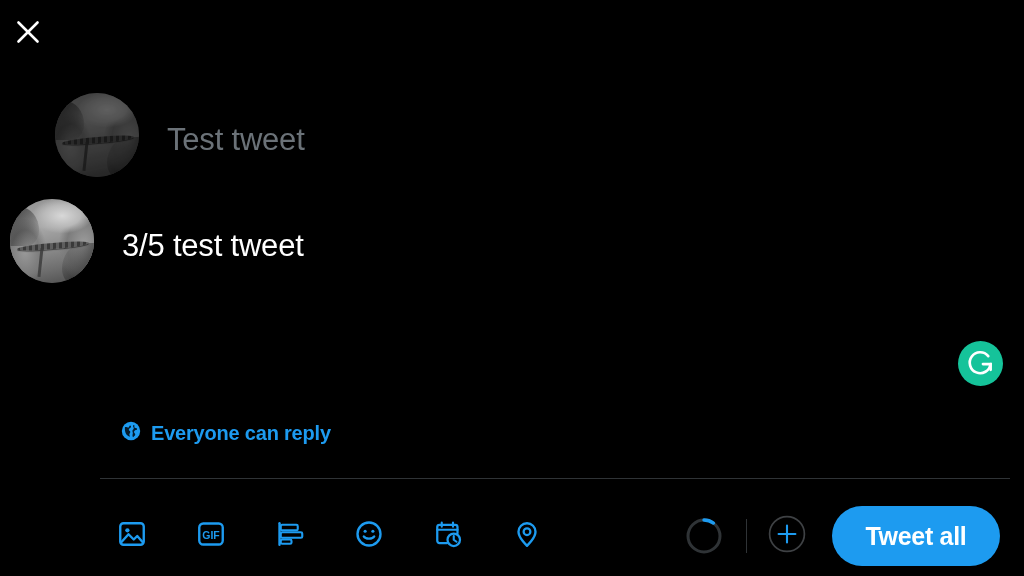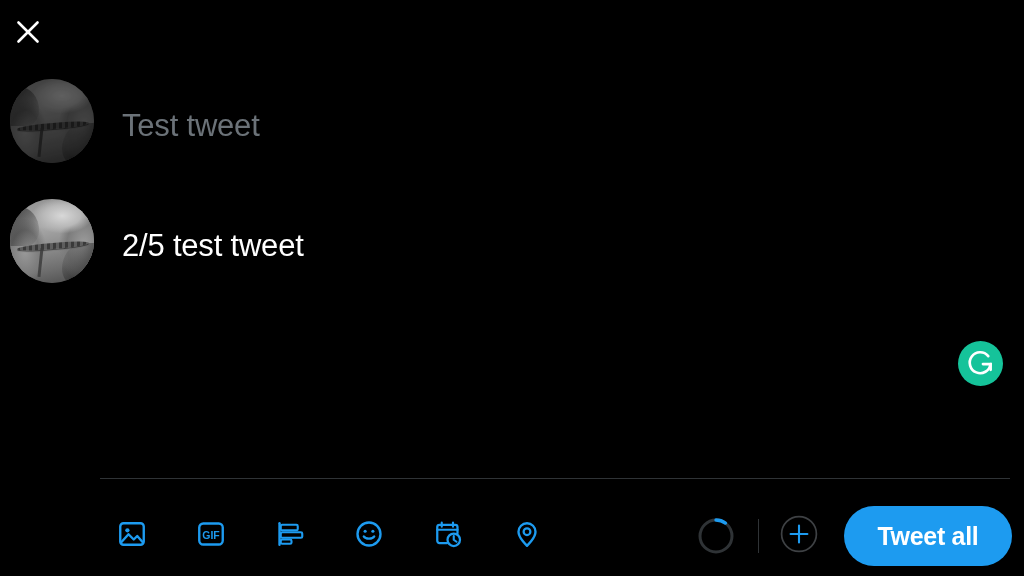--- a/index.html
+++ b/index.html
@@ -17,21 +17,21 @@
   #close-btn{
     position:absolute;left:10px;top:14px;width:36px;height:36px;
     display:flex;align-items:center;justify-content:center;cursor:pointer;
   }
   #close-btn svg{display:block;}
 
   
   .compose-row{
     position:absolute;left:0;display:flex;align-items:flex-start;
   }
-  #row-1{top:79px;}
+  #row-1{top:93px;margin-left:45px;}
   #row-2{top:199px;}
 
   .avatar{
     width:84px;height:84px;border-radius:50%;
     margin-left:10px;flex:0 0 auto;
     overflow:hidden;position:relative;
     background:#2b2b2b;
   }
   .avatar .pic{
     position:absolute;inset:0;
@@ -110,21 +110,21 @@
     position:absolute;left:113px;top:0;height:72px;
     display:flex;align-items:center;gap:41px;
   }
   .tool-btn{
     width:38px;height:38px;border-radius:50%;
     display:flex;align-items:center;justify-content:center;
     cursor:pointer;flex:0 0 auto;
   }
 
   #compose-right{
-    position:absolute;right:12px;top:0;height:72px;
+    position:absolute;right:24px;top:0;height:72px;
     display:flex;align-items:center;gap:0;
   }
   #char-counter{
     width:40px;height:40px;position:relative;flex:0 0 auto;margin-right:22px;
   }
   #counter-sep{
     width:1px;height:34px;background:#2f3336;flex:0 0 auto;margin-right:21px;
   }
   #add-tweet-btn{
     width:38px;height:38px;flex:0 0 auto;margin-right:26px;cursor:pointer;
@@ -166,31 +166,49 @@
   </div>
 
   <div class="compose-row" id="row-2">
     <div class="avatar" id="avatar-2">
       <div class="pic"></div>
         <div class="shadowL"></div>
         <div class="shadowR"></div>
       <div class="choker"></div>
         <div class="strap"></div>
     </div>
-    <div class="tweet-text" id="tweet-text-2">2/5 test tweet</div>
+    <div class="tweet-text" id="tweet-text-2">3/5 test tweet</div>
   </div>
 
   <div id="grammarly-badge">
     <svg width="45" height="45" viewBox="0 0 44 44" aria-hidden="true">
       <circle cx="22" cy="22" r="22" fill="#15c39a"></circle>
       <path d="M29.6 14.8 A10.2 10.2 0 1 0 31.8 22.6 L24.4 22.6" stroke="#ffffff" stroke-width="2.6" fill="none" stroke-linecap="round"></path>
       <path d="M31.9 22.6 L31.9 28.2" stroke="#ffffff" stroke-width="2.6" fill="none" stroke-linecap="round"></path>
     </svg>
   </div>
 
+  <div id="reply-setting">
+    <span>
+      <svg width="22" height="22" viewBox="0 0 24 24" aria-hidden="true">
+        <circle cx="12" cy="12" r="10" fill="#1d9bf0"></circle>
+        <path d="M5.4 7.6 C7.2 7.2 8.4 8.6 9.4 8.2 C10.2 7.9 9.6 6.6 10.6 6.2
+                 C11.6 5.8 12.4 6.9 11.9 7.9 C11.4 8.9 9.8 9.1 9.6 10.3
+                 C9.4 11.5 11 11.6 11.2 12.8 C11.4 14 10.2 14.6 10.2 15.8
+                 C10.2 16.7 10.9 17.2 10.7 18.2 C9 17.6 7.4 16.4 6.4 14.6
+                 C5.4 12.8 5.1 9.8 5.4 7.6 Z" fill="#000000" opacity="0.82"></path>
+        <path d="M15.4 5.4 C16.4 6.4 15.2 7.4 15.8 8.2 C16.4 9 17.6 8.4 18.4 9.2
+                 C19 9.8 18.4 10.8 17.4 11 C16 11.3 15 12.4 15.4 13.6
+                 C15.7 14.6 16.8 14.8 16.6 16 C16.4 17.2 15 17.8 14.2 18.8
+                 C13.6 17.8 13.4 16.4 13.9 15.2 C14.4 14 13.4 13 13.6 11.8
+                 C13.8 10.6 15 10.2 15 9 C15 7.8 14 7.2 14.2 6.2 C14.3 5.6 14.9 5.2 15.4 5.4 Z" fill="#000000" opacity="0.82"></path>
+      </svg>
+    </span>
+    <span class="label">Everyone can reply</span>
+  </div>
 
   <div id="toolbar-divider"></div>
 
   <div id="bottom-toolbar">
 
     <div id="media-actions">
 
       <div class="tool-btn">
         <span>
           <svg width="30" height="30" viewBox="0 0 24 24" aria-hidden="true">

